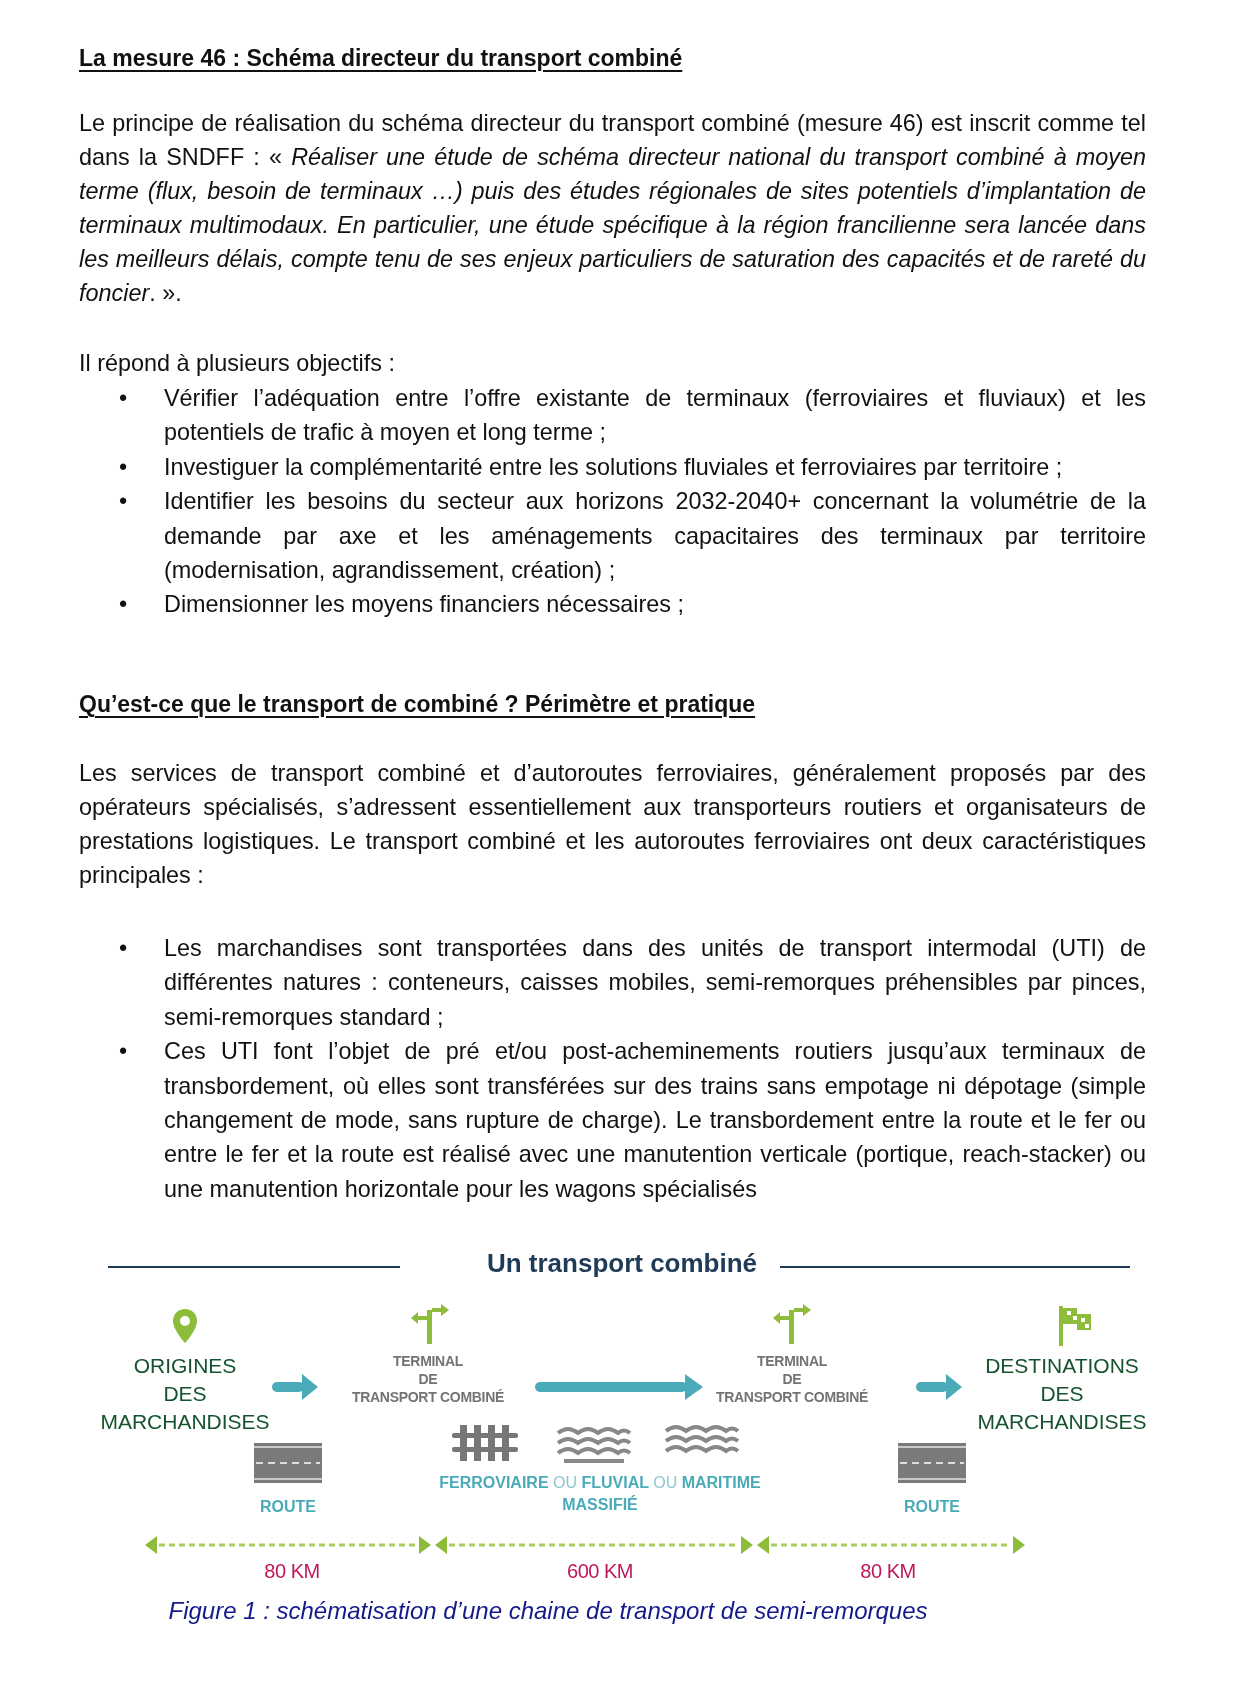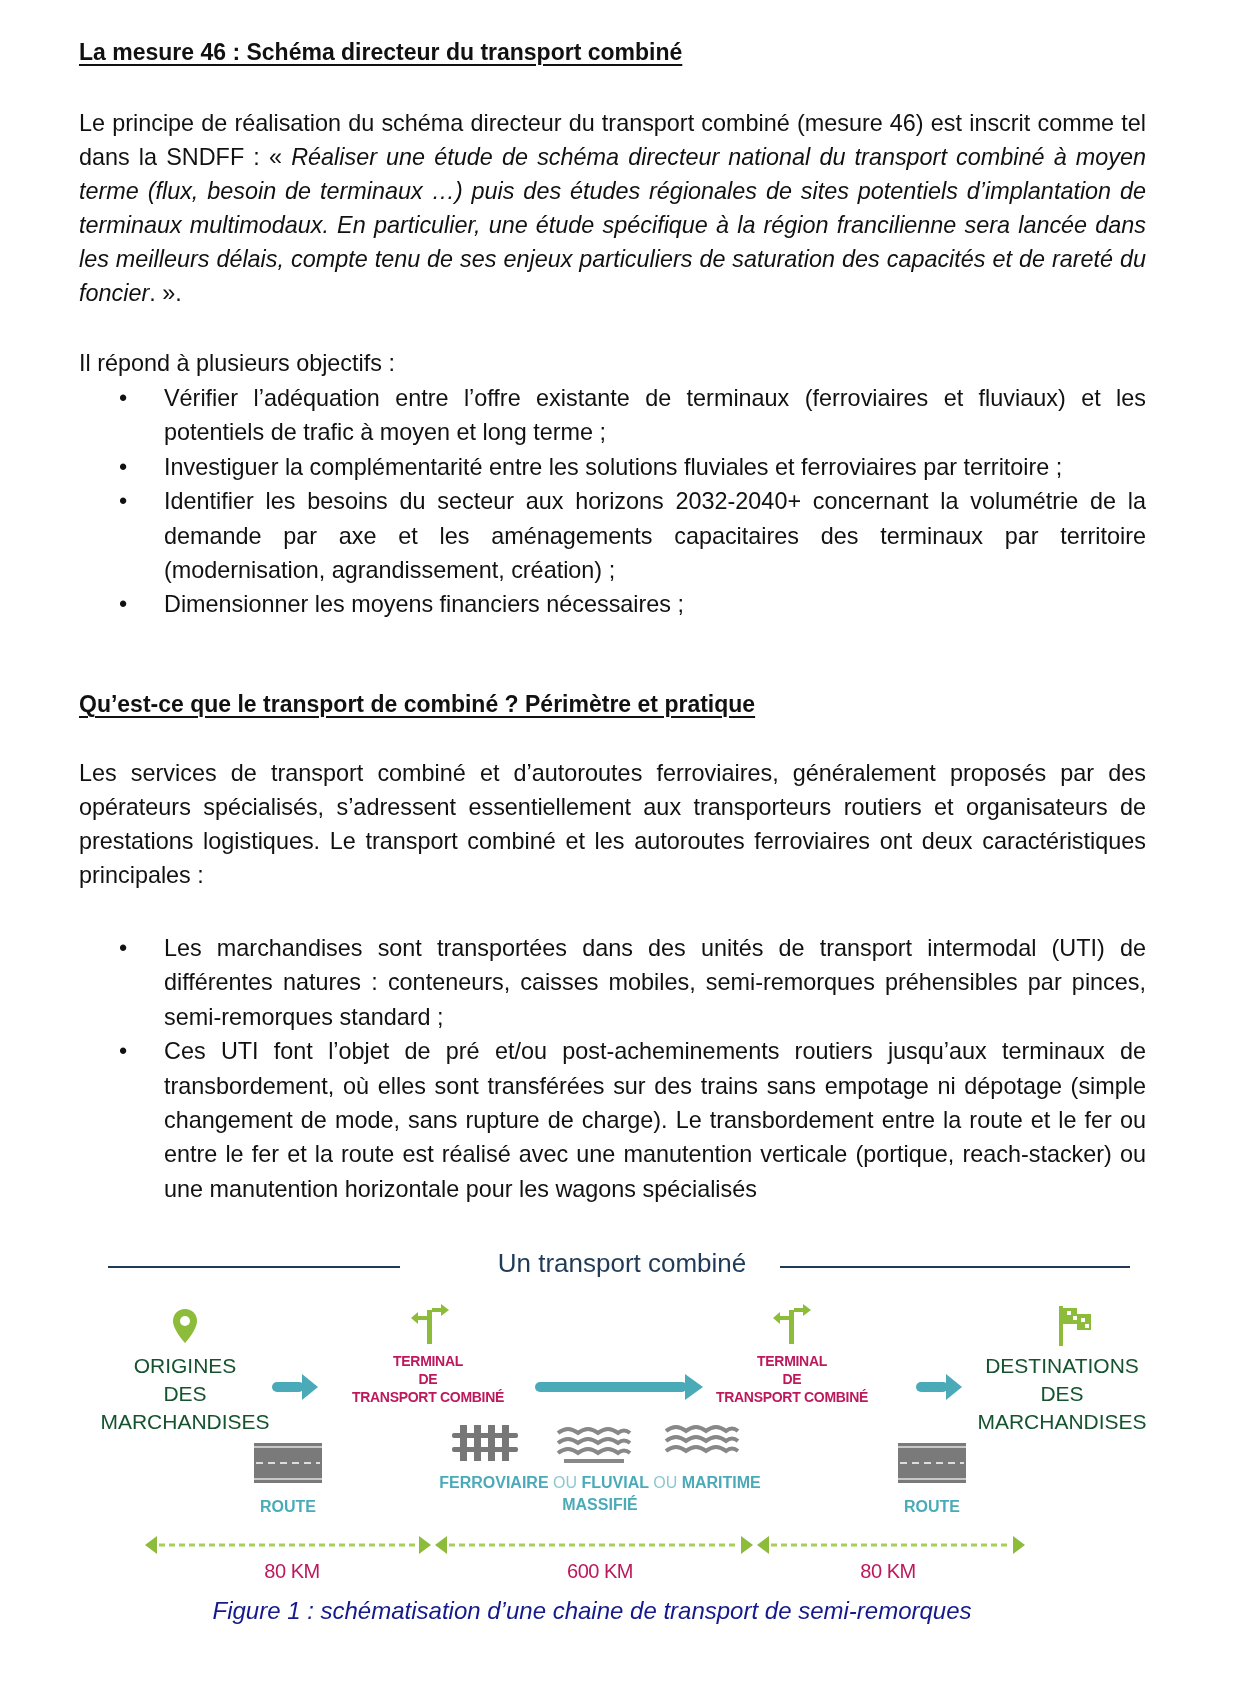--- a/index.html
+++ b/index.html
@@ -12,36 +12,36 @@
           text-align:justify; }
   .para i { font-style:italic; }
   ul.bl { position:absolute; left:0; width:1067px; margin:0; padding:0; list-style:none;
           font-size:23.4px; line-height:34.4px; }
   ul.bl li { position:relative; padding-left:85px; text-align:justify; }
   ul.bl li .dot { position:absolute; left:40px; top:0; }
   
   .diagram { position:absolute; left:0; top:1240px; width:1244px; height:360px; }
   .dg-line { position:absolute; height:2px; background:#1f3b57; top:26px; }
   .dg-title { position:absolute; top:8px; left:0; width:1244px; text-align:center;
-              font-weight:normal; font-size:26px; color:#1f3b57; }
+              font-weight:bold; font-size:26px; color:#1f3b57; }
   .lbl-big { position:absolute; text-align:center; font-size:21px; line-height:28px; color:#14532d; }
-  .lbl-small { position:absolute; text-align:center; font-size:14px; line-height:18px; color:#be185d;
+  .lbl-small { position:absolute; text-align:center; font-size:14px; line-height:18px; color:#737373;
                font-weight:bold; letter-spacing:-0.3px; }
   .lbl-teal { position:absolute; text-align:center; font-size:16px; font-weight:bold; color:#4aaab8; line-height:22px; }
   .lbl-teal .ou { font-weight:normal; font-size:16px; color:#8cc7d0; }
   .km { position:absolute; font-size:20px; color:#be185d; text-align:center; width:120px; letter-spacing:-0.5px; }
   .icon { position:absolute; }
   .caption { position:absolute; left:0; width:1096px; top:1597px; text-align:center;
-             font-style:italic; font-size:24px; color:#141a8c;padding-left:44px; }
+             font-style:italic; font-size:24px; color:#141a8c; }
 </style>
 </head>
 <body>
 
 <div class="page">
-  <div class="h" style="top:39px;">La mesure 46 : Schéma directeur du transport combiné</div>
+  <div class="h" style="top:45px;">La mesure 46 : Schéma directeur du transport combiné</div>
 
   <div class="para" style="top:106px;"><span>Le principe de réalisation du schéma directeur du transport combiné (mesure 46) est inscrit comme tel dans la SNDFF : « </span><i>Réaliser une étude de schéma directeur national du transport combiné à moyen terme (flux, besoin de terminaux …) puis des études régionales de sites potentiels d’implantation de terminaux multimodaux. En particulier, une étude spécifique à la région francilienne sera lancée dans les meilleurs délais, compte tenu de ses enjeux particuliers de saturation des capacités et de rareté du foncier</i><span>. ».</span></div>
 
   <div class="para" style="top:346px;">Il répond à plusieurs objectifs :</div>
 
   <ul class="bl" style="top:381px;">
     <li><span class="dot">•</span><span>Vérifier l’adéquation entre l’offre existante de terminaux (ferroviaires et fluviaux) et les potentiels de trafic à moyen et long terme ;</span></li>
     <li><span class="dot">•</span><span>Investiguer la complémentarité entre les solutions fluviales et ferroviaires par territoire ;</span></li>
     <li><span class="dot">•</span><span>Identifier les besoins du secteur aux horizons 2032-2040+ concernant la volumétrie de la demande par axe et les aménagements capacitaires des terminaux par territoire (modernisation, agrandissement, création) ;</span></li>
     <li><span class="dot">•</span><span>Dimensionner les moyens financiers nécessaires ;</span></li>

